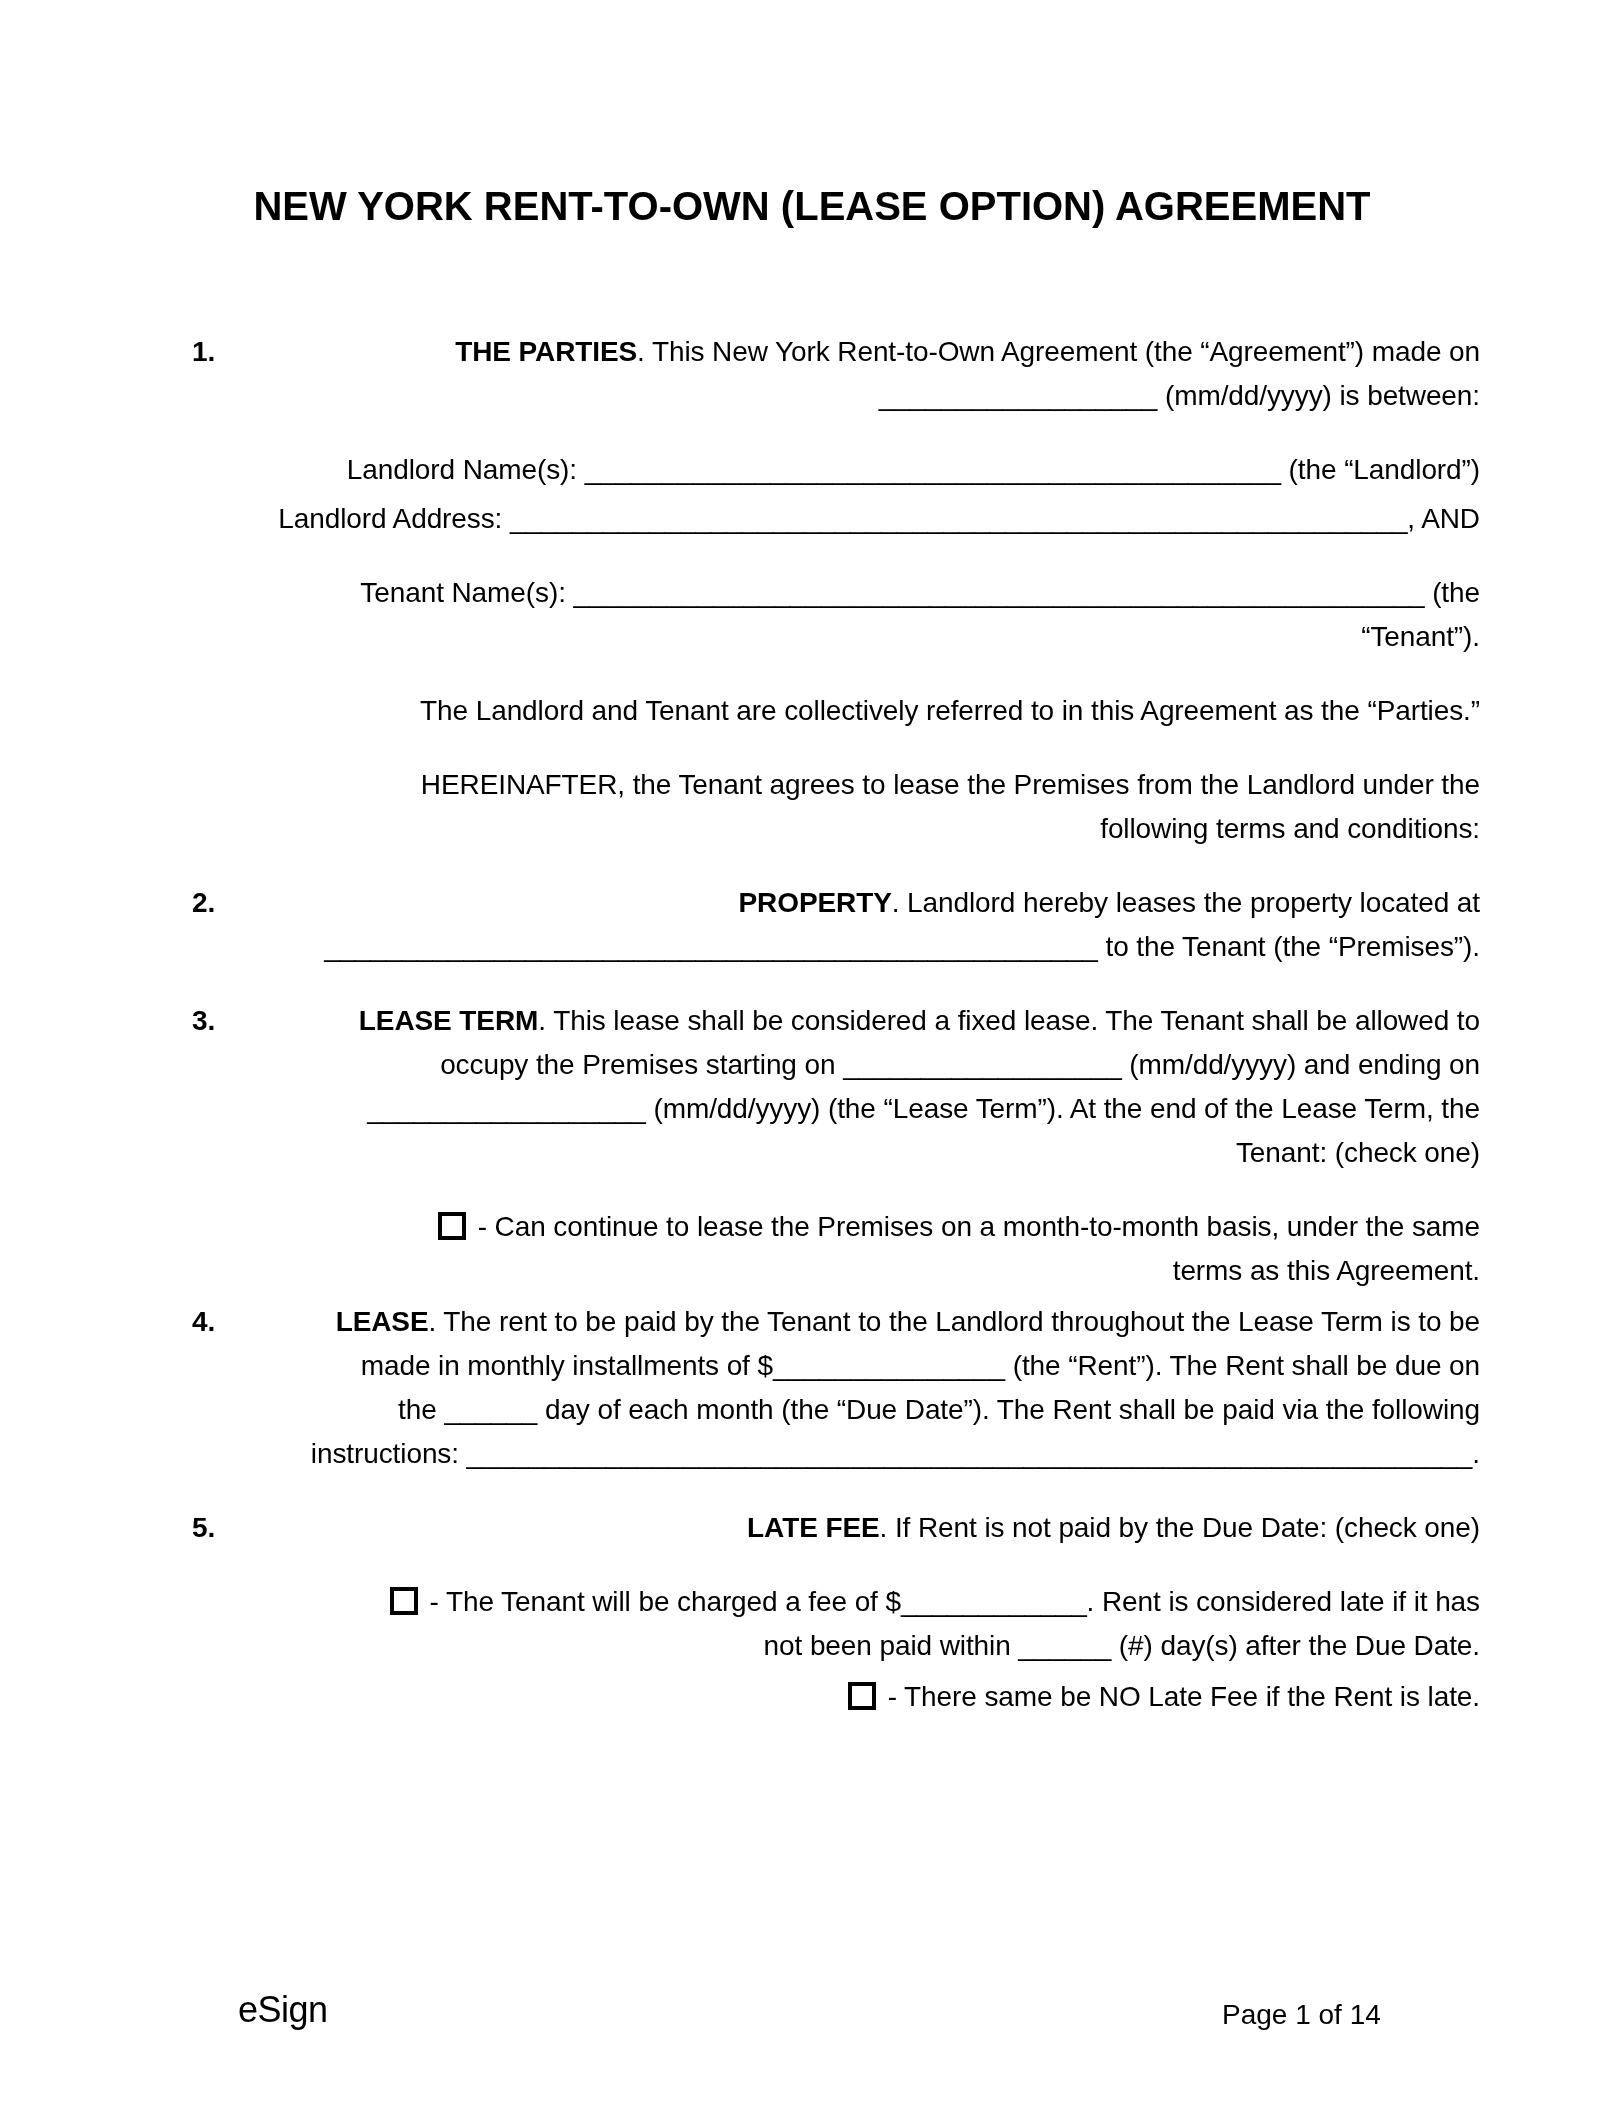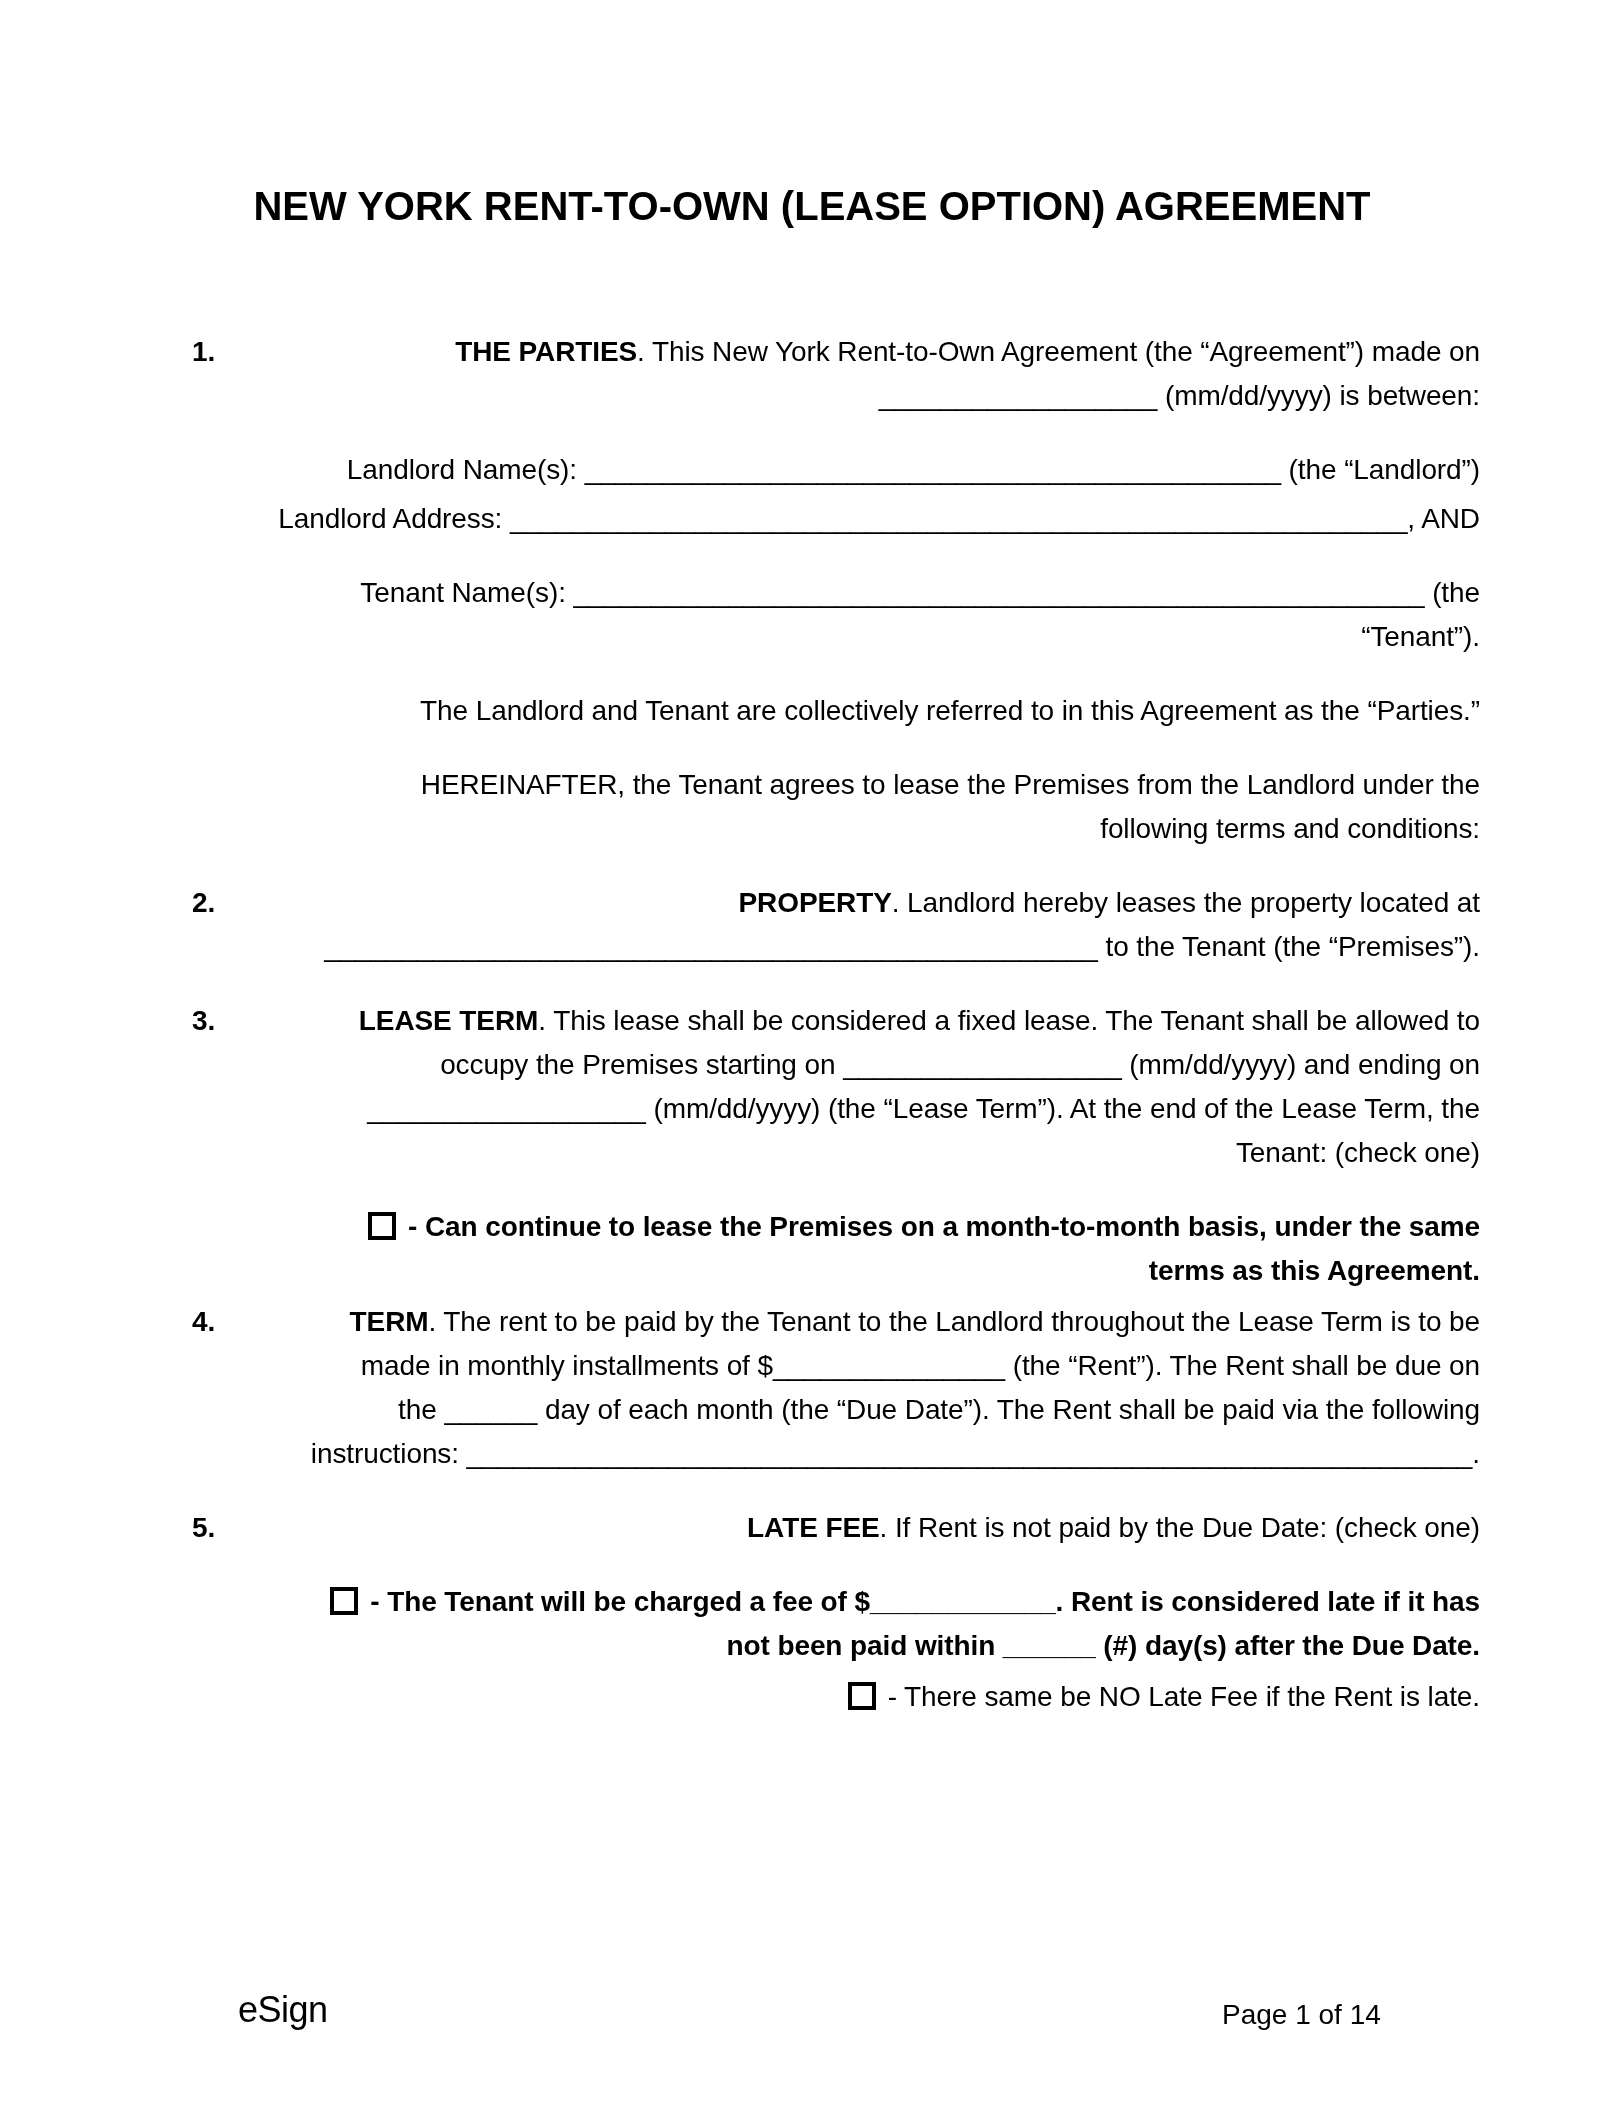--- a/index.html
+++ b/index.html
@@ -35,21 +35,21 @@
     margin: 0;
   }
   .section .num {
     position: absolute;
     left: 0;
     top: 0;
     font-weight: bold;
   }
   .main p { margin: 0 0 30px 0; text-align: right; }
   .main p.tight { margin-bottom: 5px; }
-  .main p.cb { margin-bottom: 7px; font-weight: bold; }
+  .main p.cb { margin-bottom: 7px; }
   .main p.cb, .main p.cb-end { text-indent: 46px; }
   .main p.cb-end { margin-bottom: 30px; }
   b.lbl { font-weight: bold; }
   .pre { white-space: pre-wrap; }
   .checkbox {
     display: inline-block;
     width: 20px;
     height: 20px;
     border: 4px solid #000000;
     margin-right: 12px;
@@ -106,21 +106,21 @@
       <p><b class="lbl">LEASE TERM</b><span class="pre">. This lease shall be considered a fixed lease. The Tenant shall be allowed to
 occupy the Premises starting on __________________ (mm/dd/yyyy) and ending on
 __________________ (mm/dd/yyyy) (the “Lease Term”). At the end of the Lease Term, the
 Tenant: (check one)</span></p>
       <p class="cb"><span class="checkbox"></span><span class="pre">- Can continue to lease the Premises on a month-to-month basis, under the same
 terms as this Agreement.</span></p>
     </div>
 
     <div class="section">
       <span class="num">4.</span>
-      <p><b class="lbl">TERM</b><span class="pre">. The rent to be paid by the Tenant to the Landlord throughout the Lease Term is to be
+      <p><b class="lbl">LEASE</b><span class="pre">. The rent to be paid by the Tenant to the Landlord throughout the Lease Term is to be
 made in monthly installments of $_______________ (the “Rent”). The Rent shall be due on
 the ______ day of each month (the “Due Date”). The Rent shall be paid via the following
 instructions: _________________________________________________________________.</span></p>
     </div>
 
     <div class="section">
       <span class="num">5.</span>
       <p><b class="lbl">LATE FEE</b><span class="pre">. If Rent is not paid by the Due Date: (check one)</span></p>
       <p class="cb"><span class="checkbox"></span><span class="pre">- The Tenant will be charged a fee of $____________. Rent is considered late if it has
 not been paid within ______ (#) day(s) after the Due Date.</span></p>

